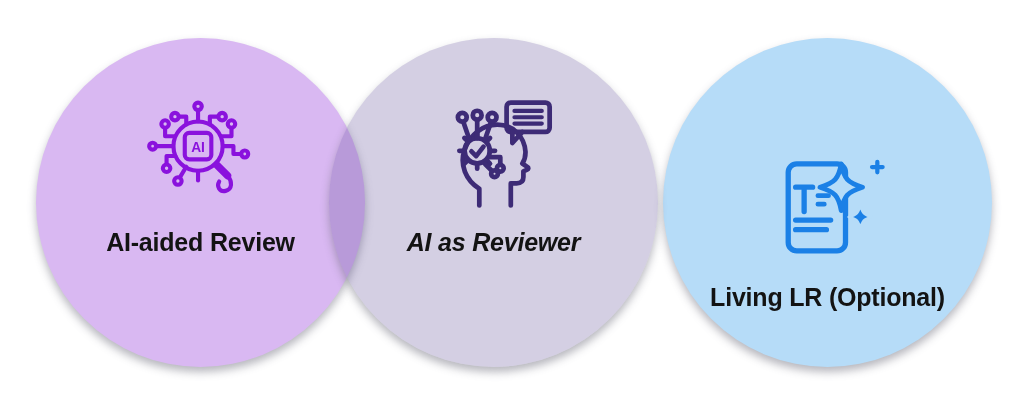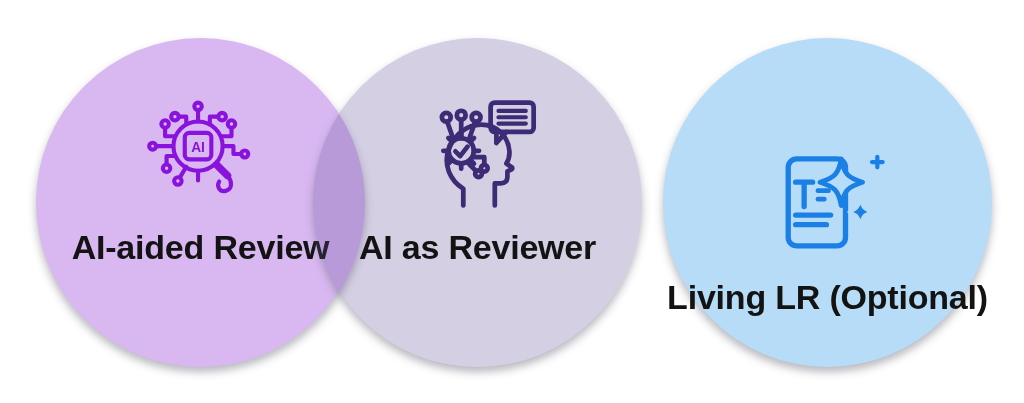--- a/index.html
+++ b/index.html
@@ -23,32 +23,32 @@
     width: 329px;
     height: 329px;
     border-radius: 50%;
     box-shadow: 0 5px 9px rgba(105,105,120,0.48);
     display: flex;
     flex-direction: column;
     align-items: center;
   }
   .circle-1 { left: 36px;  background: #d9b8f2; z-index: 1; }
   
-  .circle-2 { left: 313px; background: rgba(88,69,145,0.26); z-index: 2; }
+  .circle-2 { left: 329px; background: rgba(88,69,145,0.26); z-index: 2; font-style: italic; }
   .circle-3 { left: 663px; background: #b6dcf8; z-index: 1; justify-content: center; }
   .icon-wrap {
     margin-top: 56px;
     height: 120px;
     display: flex;
     align-items: center;
     justify-content: center;
   }
   .circle-label {
     margin-top: 14px;
-    font-size: 34px;
+    font-size: 25px;
     font-weight: 700;
     color: #131313;
     letter-spacing: -0.2px;
     white-space: nowrap;
   }
 </style>
 </head>
 <body>
 
 <div class="stage">

